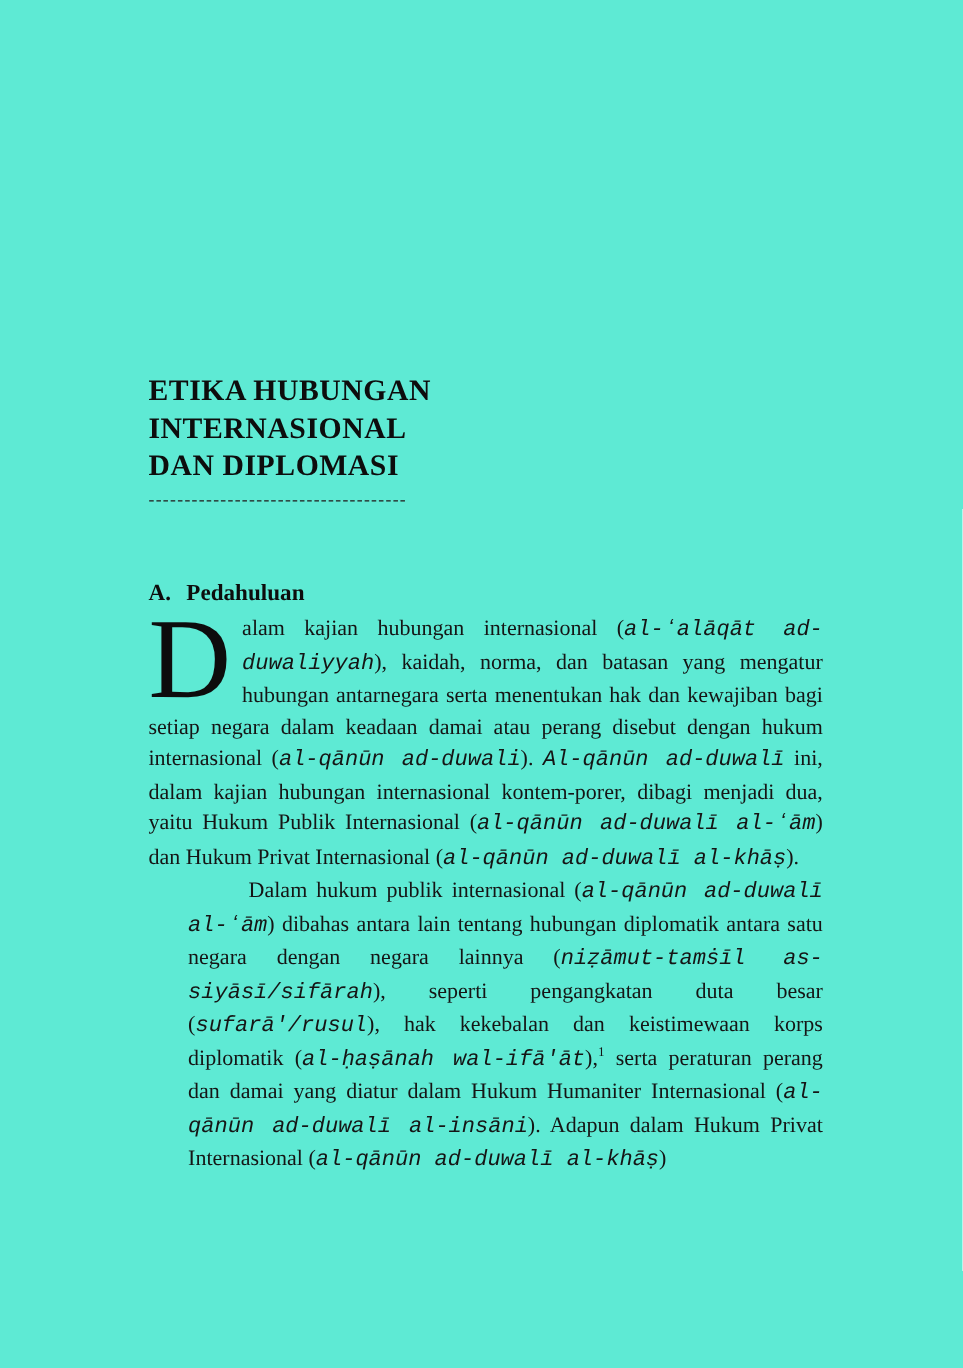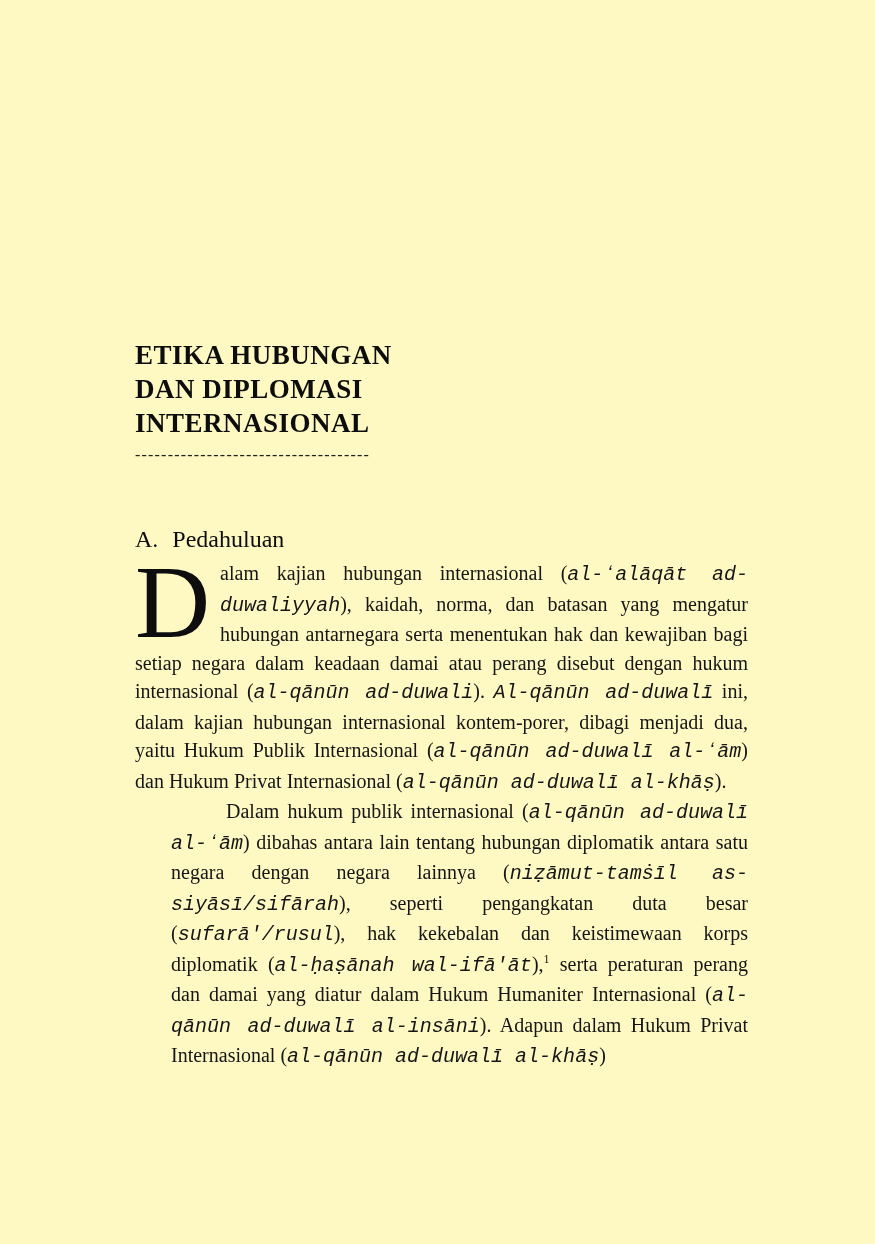--- a/index.html
+++ b/index.html
@@ -4,21 +4,21 @@
 <style>
   html, body {
     margin: 0;
     padding: 0;
     background: #ffffff;
   }
   .page {
     position: relative;
     width: 875px;
     height: 1244px;
-    background: #fef9c3;
+    background: #5eead4;
     font-family: "Liberation Serif", "DejaVu Serif", serif;
     color: #111111;
     overflow: hidden;
     box-sizing: border-box;
     padding: 338px 127px 0 135px;
   }
   .chapter-title {
     margin: 0;
     font-size: 27px;
     font-weight: bold;
@@ -29,22 +29,22 @@
   .divider {
     margin-top: 6px;
     font-size: 16px;
     letter-spacing: 1.2px;
     color: #222222;
     white-space: nowrap;
     overflow: hidden;
   }
   .section-heading {
     margin: 62px 0 6px 0;
-    font-size: 24px;
-    font-weight: normal;
+    font-size: 21px;
+    font-weight: bold;
     color: #0d0d0d;
   }
   .section-heading .sec-label {
     margin-right: 14px;
   }
   .body-para {
     margin: 0;
     font-size: 20px;
     line-height: 28.5px;
     text-align: justify;
@@ -88,22 +88,22 @@
     color: #151515;
   }
 </style>
 </head>
 <body>
 
 <div class="page">
 
   <h1 class="chapter-title">
     <div>ETIKA HUBUNGAN</div>
+    <div>INTERNASIONAL</div>
     <div>DAN DIPLOMASI</div>
-    <div>INTERNASIONAL</div>
   </h1>
 
   <div class="divider">------------------------------------</div>
 
   <h2 class="section-heading">
     <span class="sec-label">A.</span><span>Pedahuluan</span>
   </h2>
 
   <p class="body-para">
     <span class="dropcap">D</span><span><span>alam kajian hubungan internasional (</span><span class="it">al-ʻalāqāt ad-duwaliyyah</span><span>), kaidah, norma, dan batasan yang mengatur hubungan antarnegara serta menentukan hak dan kewajiban bagi setiap negara dalam keadaan damai atau perang disebut dengan hukum internasional (</span><span class="it">al-qānūn ad-duwali</span><span>). </span><span class="it">Al-qānūn ad-duwalī</span><span> ini, dalam kajian hubungan internasional kontem-porer, dibagi menjadi dua, yaitu Hukum Publik Internasional (</span><span class="it">al-qānūn ad-duwalī al-ʻām</span><span>) dan Hukum Privat Internasional (</span><span class="it">al-qānūn ad-duwalī al-khāṣ</span><span>).</span></span>

